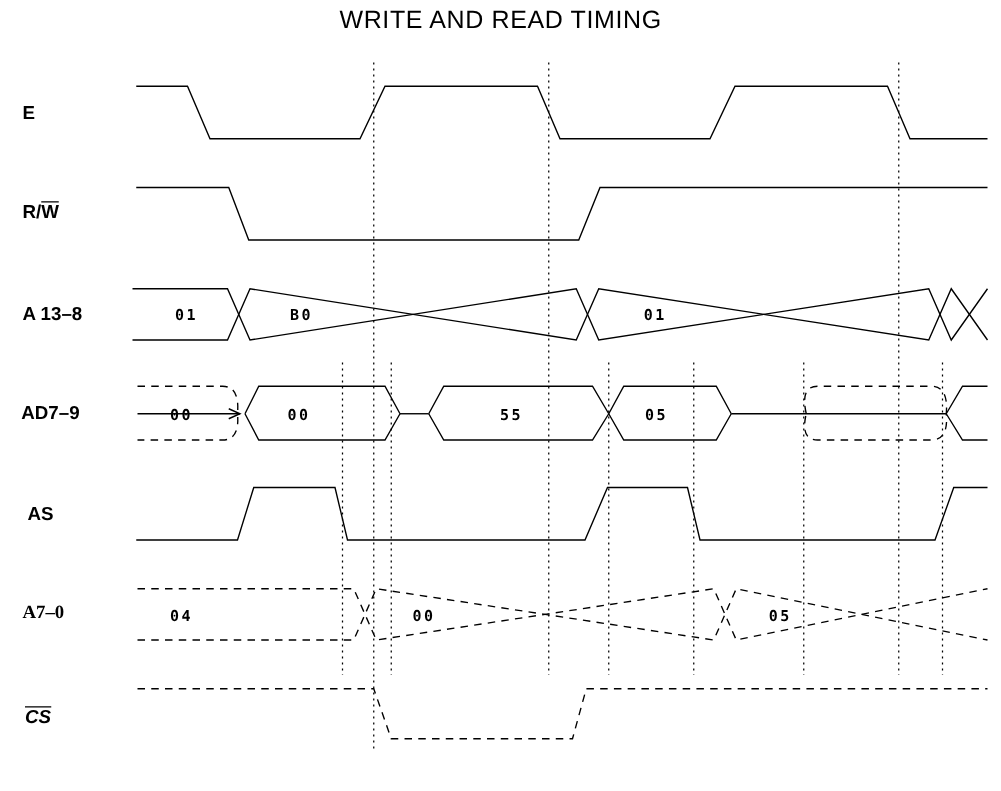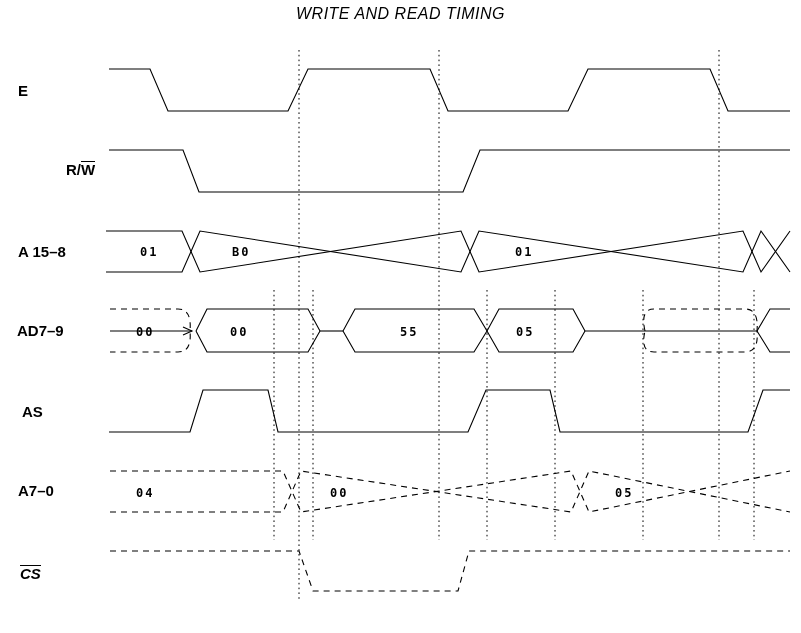--- a/index.html
+++ b/index.html
@@ -7,24 +7,23 @@
     position:relative;
     width:801px;height:633px;
     background:#ffffff;
     font-family:"Liberation Sans", sans-serif;
     overflow:hidden;
   }
   #title{
     position:absolute;
     left:0;top:5px;width:801px;
     text-align:center;
-    font-size:16px;
+    font-size:20px;
     letter-spacing:0.5px;
     color:#000000;
-    font-style:italic;
   }
   .sig-label{
     position:absolute;
     font-size:15px;
     font-weight:bold;
     color:#000000;
     white-space:nowrap;
     text-align:left;
   }
   .ovl{ border-top:1.6px solid #000; line-height:1.05; display:inline-block;}
@@ -104,37 +103,37 @@
       </g>
       <g>
         <path d="M 110 551 L 299 551 L 313 591 L 458 591 L 469 551 L 790 551" class="dash"></path>
       </g>
     </svg>
 
   <div class="sig-label" style="left:18px;top:82px;">
     <span class="novl">E</span>
   </div>
 
-  <div class="sig-label" style="left:18px;top:161px;margin-left:48px;">
+  <div class="sig-label" style="left:18px;top:161px;">
     <span class="novl">R/</span><span class="ovl">W</span>
   </div>
 
   <div class="sig-label" style="left:18px;top:243px;">
-    <span class="novl">A 15–8</span>
+    <span class="novl">A 13–8</span>
   </div>
 
   <div class="sig-label" style="left:17px;top:322px;">
     <span class="novl">AD7–9</span>
   </div>
 
   <div class="sig-label" style="left:22px;top:403px;">
     <span class="novl">AS</span>
   </div>
 
-  <div class="sig-label" style="left:18px;top:482px;">
+  <div class="sig-label" style="left:18px;top:482px;font-family:Liberation Serif, serif;">
     <span class="novl">A7–0</span>
   </div>
 
   <div class="sig-label" style="left:20px;top:565px;font-style:italic;">
     <span class="ovl">CS</span>
   </div>
 
 </div>
 
 </body></html>

